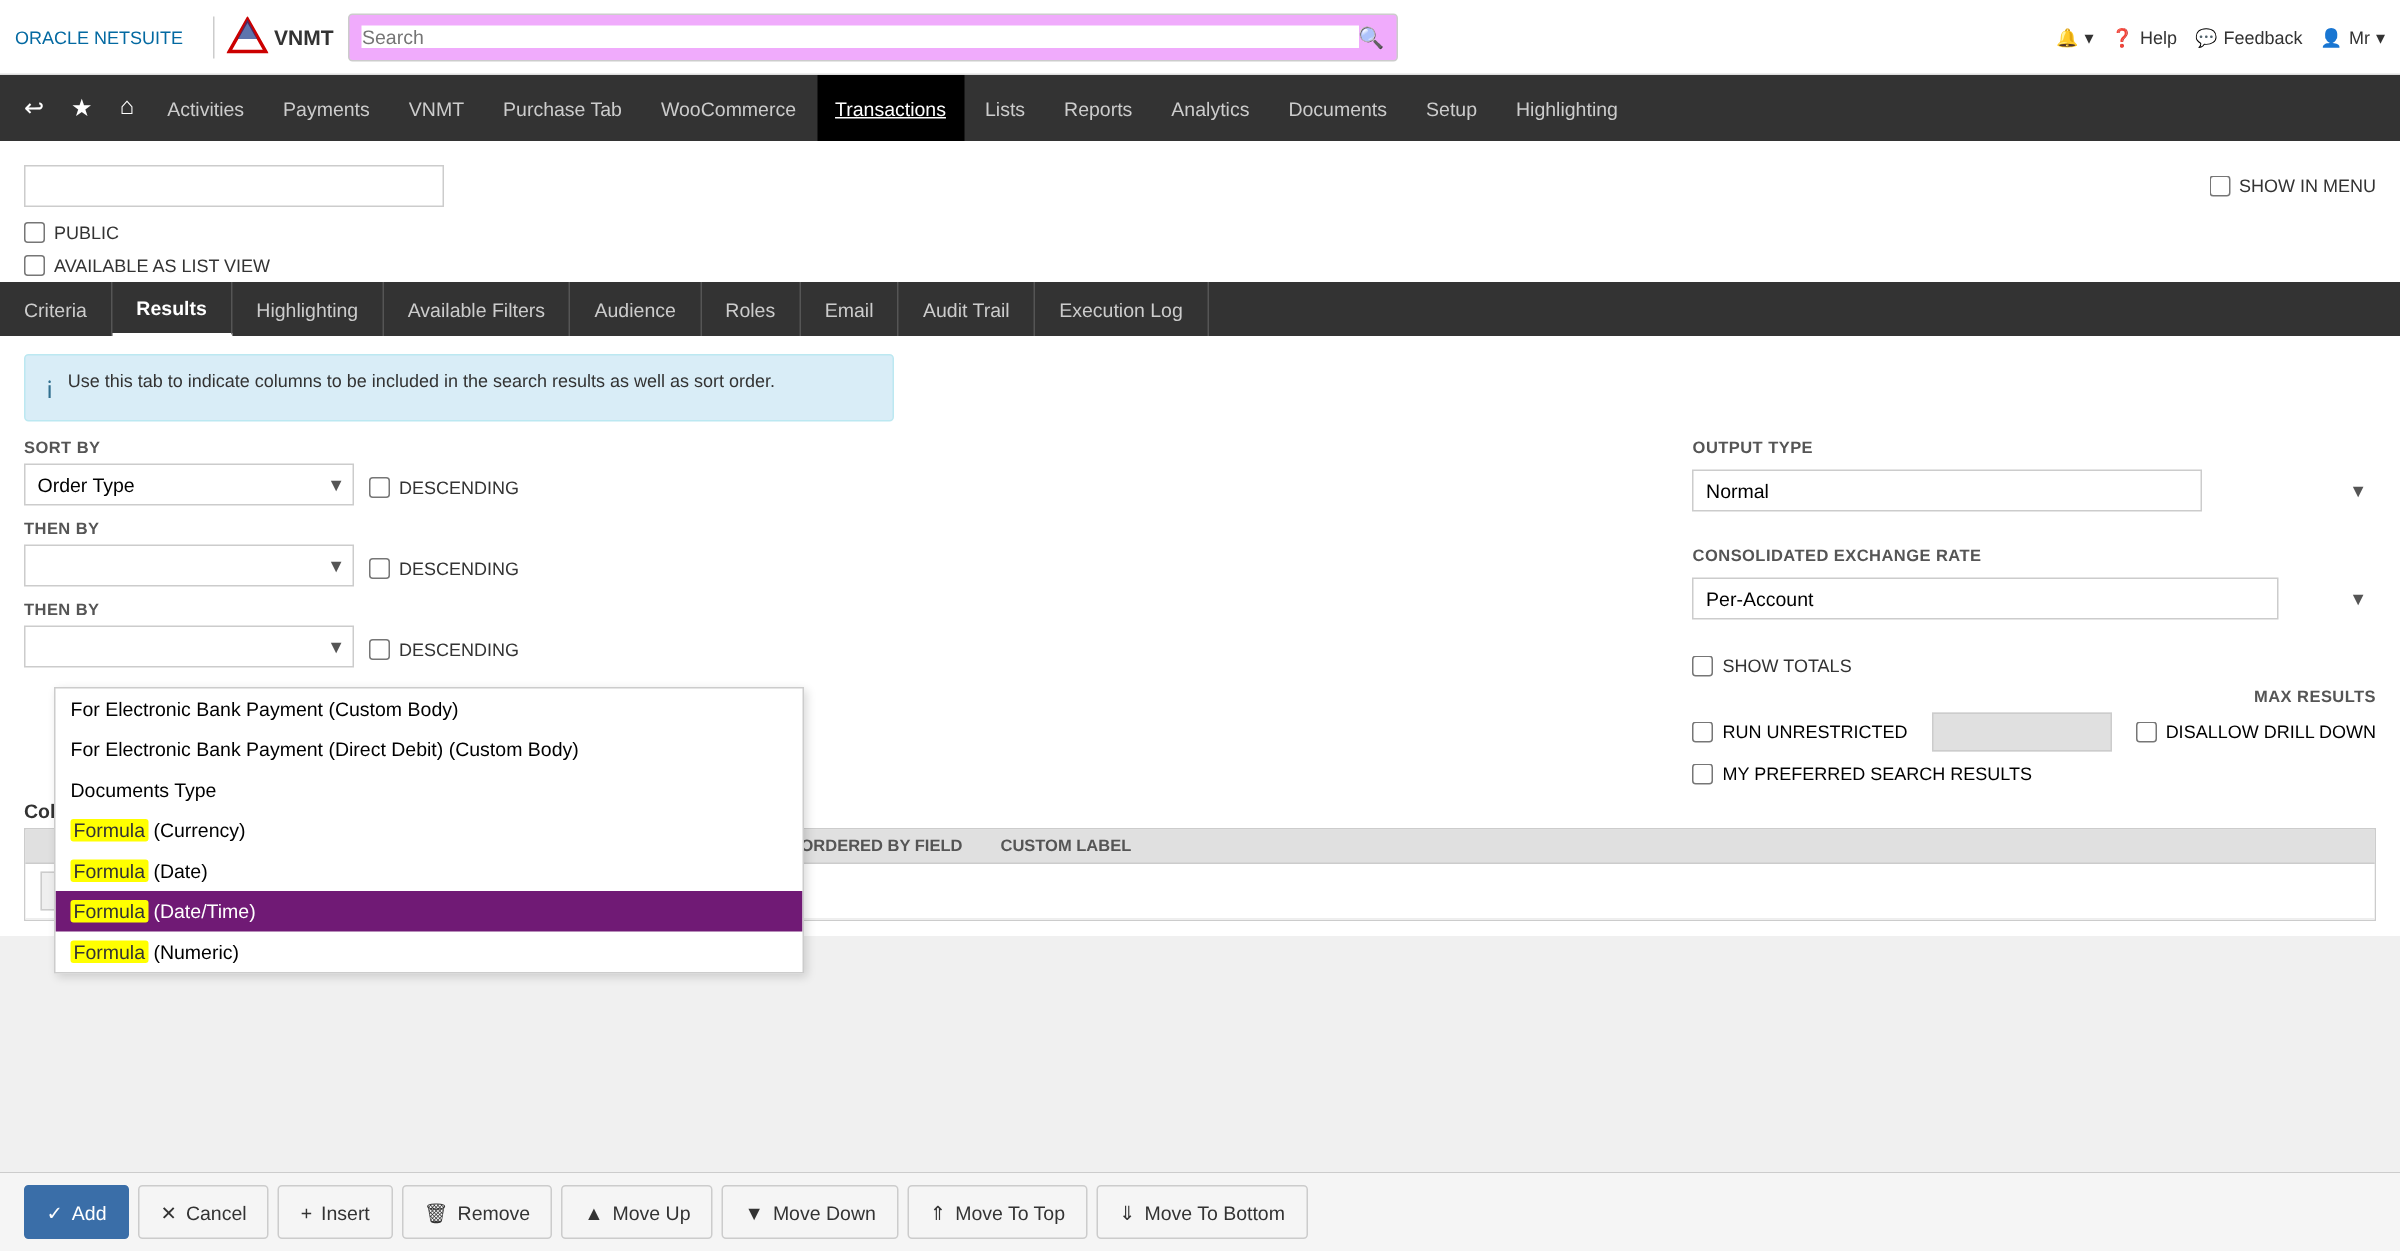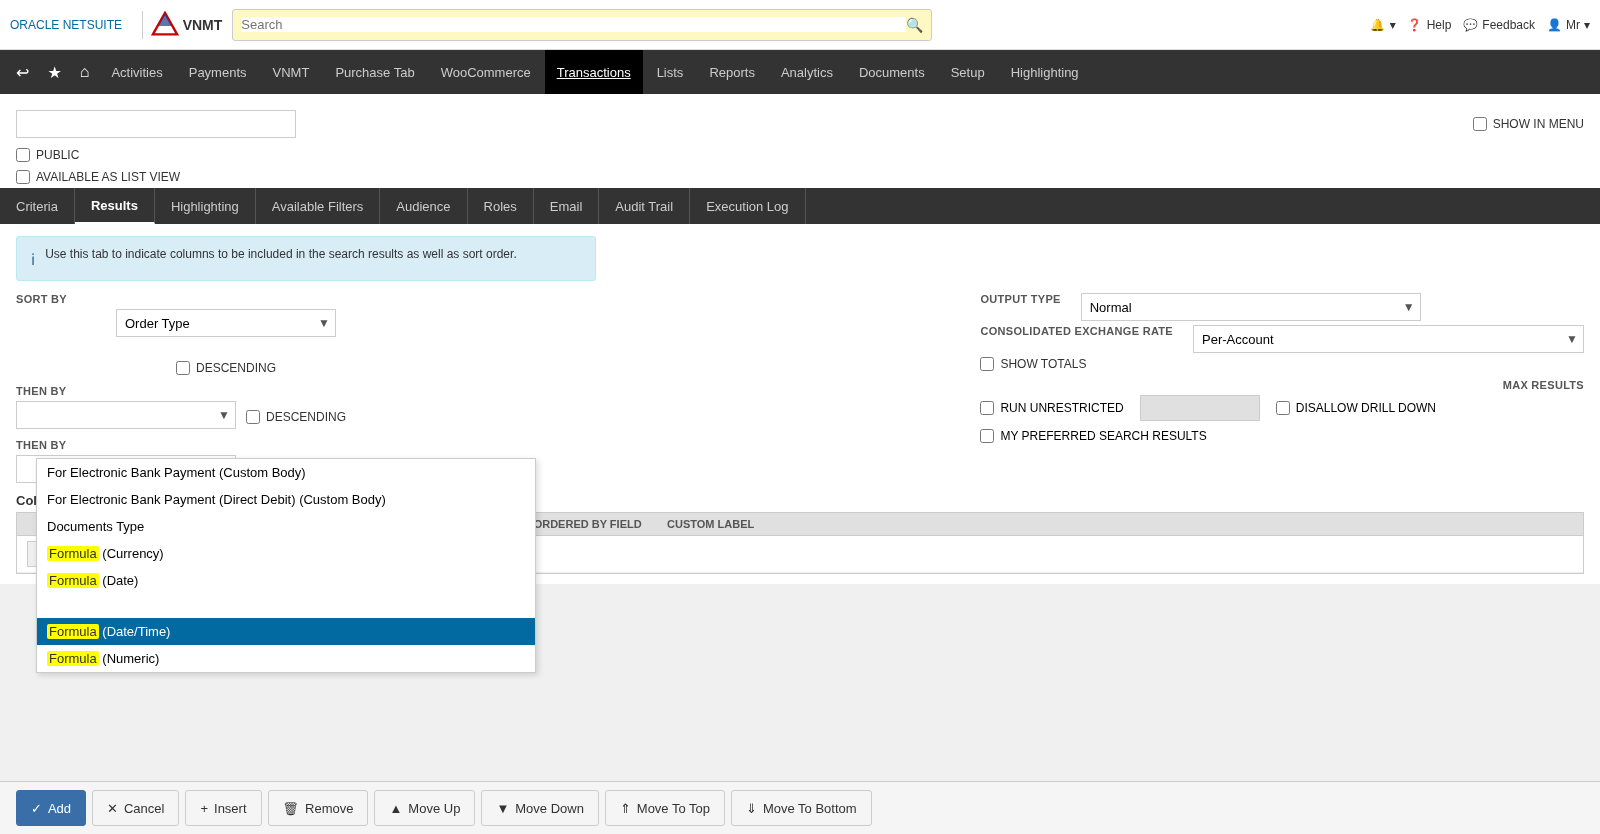--- a/index.html
+++ b/index.html
@@ -32,21 +32,21 @@
       width: 28px; height: 28px;
     }
     .vnmt-text { font-weight: bold; font-size: 14px; color: #333; }
     .search-bar {
       flex: 1;
       max-width: 700px;
       display: flex;
       align-items: center;
       border: 1px solid #ccc;
       border-radius: 3px;
-      background: #fef9c3;
+      background: #f0abfc;
       padding: 0 8px;
       height: 32px;
     }
     .search-bar input {
       border: none; outline: none; flex: 1; font-size: 13px; color: #999;
     }
     .search-icon { color: #666; font-size: 14px; }
     .header-actions {
       display: flex; align-items: center; gap: 12px; margin-left: auto;
     }
@@ -163,21 +163,21 @@
     .select-arrow {
       position: absolute; right: 6px; pointer-events: none; color: #555; font-size: 12px;
     }
     .descending-row {
       display: flex; align-items: center; gap: 6px; margin-top: 4px;
     }
     .descending-label { font-size: 12px; text-transform: uppercase; color: #333; }
 
     
     .right-section { min-width: 380px; }
-    .right-form-group { display: flex; flex-direction: row; gap: 20px; margin-bottom: 4px; }
+    .right-form-group { display: flex; flex-direction: column; gap: 8px; margin-bottom: 24px; }
 
     
     .dropdown-popup {
       position: absolute;
       left: 36px;
       top: 458px;
       width: 500px;
       background: #fff;
       border: 1px solid #ccc;
       z-index: 100;
@@ -186,21 +186,21 @@
     .dropdown-popup-inner {
       max-height: 220px;
       overflow-y: auto;
     }
     .dropdown-item {
       padding: 6px 10px;
       font-size: 13px;
       cursor: pointer;
       white-space: nowrap;
     }
-    .dropdown-item.selected { background: #0369a1; color: #fff; margin-top: 24px; }
+    .dropdown-item.selected { background: #701a75; color: #fff; }
     .highlight-yellow { background: #ffff00; color: #333; padding: 0 2px; border-radius: 2px; }
     .add-row-select {
       height: 26px; width: 180px; border: 1px solid #ccc; font-size: 12px;
       appearance: none; -webkit-appearance: none; padding: 0 6px;
     }
 
     
     .bottom-toolbar {
       position: fixed;
       bottom: 0; left: 0; right: 0;
@@ -328,21 +328,21 @@
   <div class="info-box">
     <span class="info-icon">ℹ</span>
     <span>Use this tab to indicate columns to be included in the search results as well as sort order.</span>
   </div>
 
   <div class="form-row">
 
     <div style="min-width:420px;">
       <div class="form-group">
         <div class="form-label">SORT BY</div>
-        <div style="display:flex; align-items:center; gap:20px;flex-direction:column;">
+        <div style="display:flex; align-items:center; gap:10px;">
           <div class="select-wrapper">
             <select class="form-select" style="width:220px;">
               <option>Order Type</option>
             </select>
             <span class="select-arrow">▼</span>
           </div>
           <div class="descending-row">
             <input type="checkbox" style="">
             <span class="descending-label">DESCENDING</span>
           </div>

